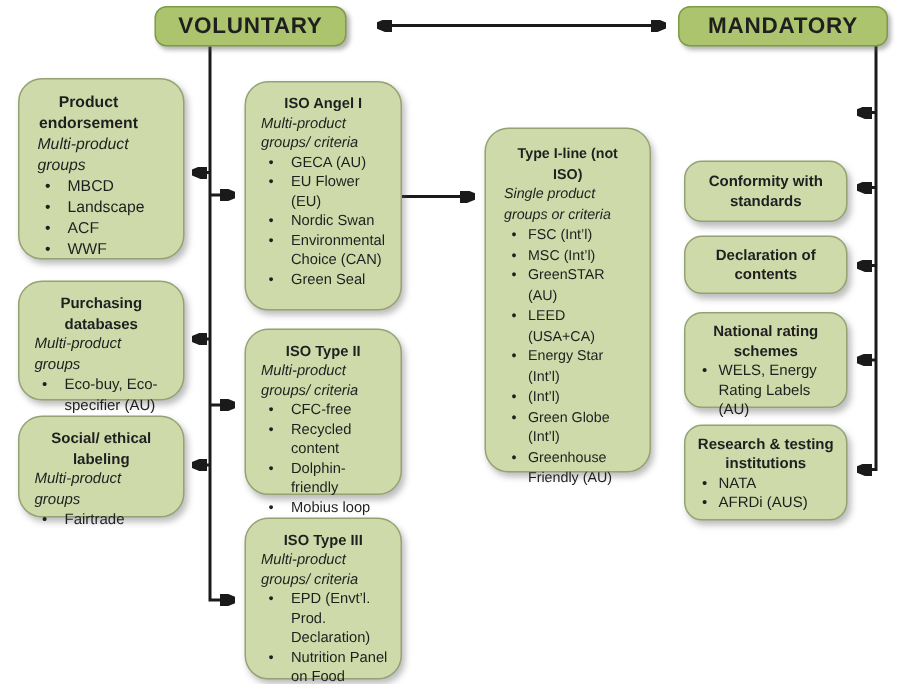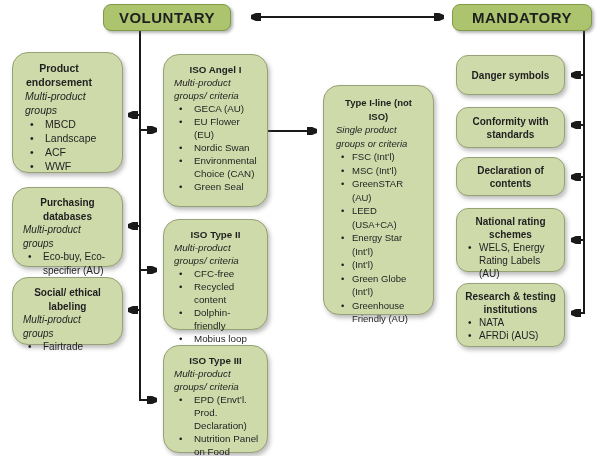--- a/index.html
+++ b/index.html
@@ -147,23 +147,20 @@
       <li>MSC (Int’l)</li>
       <li>GreenSTAR (AU)</li>
       <li>LEED (USA+CA)</li>
       <li>Energy Star (Int’l)</li>
       <li>(Int’l)</li>
       <li>Green Globe (Int’l)</li>
       <li>Greenhouse Friendly (AU)</li>
     </ul>
   </div>
 
-  <div class="box right-box center-v" style="left:456px;top:55px;width:109px;height:40px">
-    <div class="box-title">Danger symbols</div>
-  </div>
 
   <div class="box right-box center-v" style="left:456px;top:107px;width:109px;height:41px">
     <div class="box-title">Conformity with standards</div>
   </div>
 
   <div class="box right-box center-v" style="left:456px;top:157px;width:109px;height:39px">
     <div class="box-title">Declaration of contents</div>
   </div>
 
   <div class="box right-box" style="left:456px;top:208px;width:109px;height:64px">

